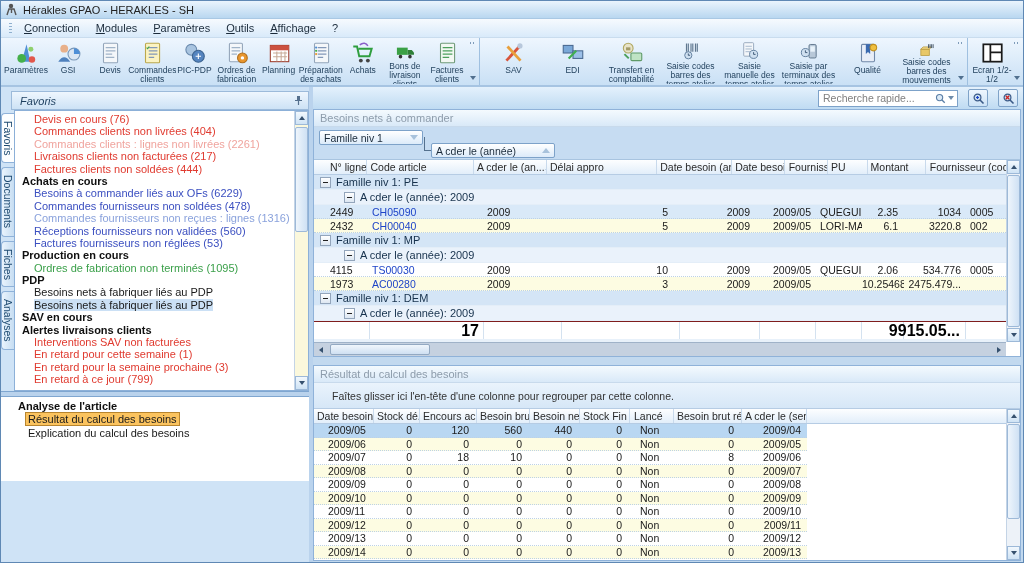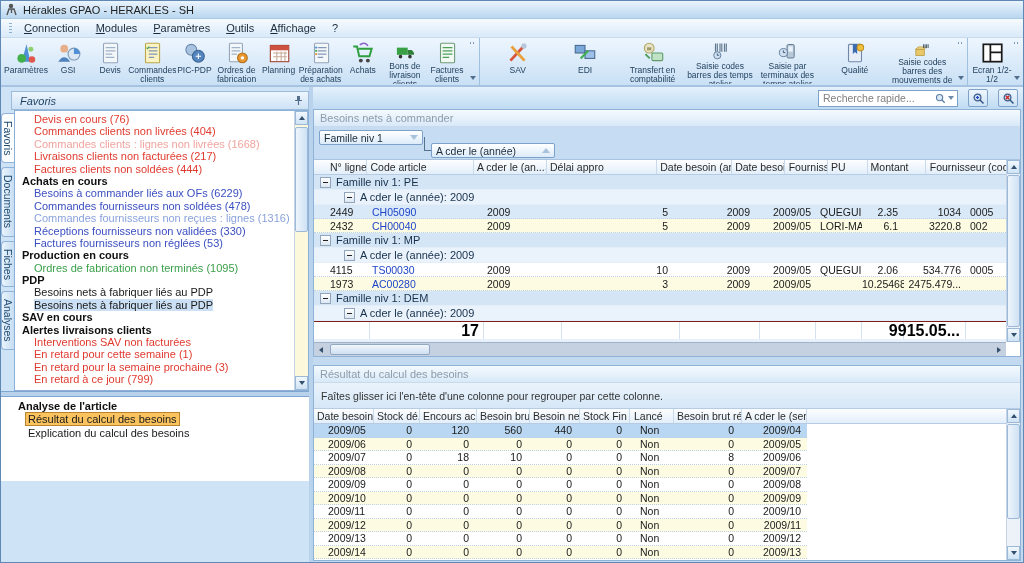--- a/index.html
+++ b/index.html
@@ -73,21 +73,21 @@
 .brow{height:13.5px;width:493px}
 .ysel{background:#d9e9f8 !important}
 .bsel{background:#b9d7f2 !important}
 .yel{background:#fdfce2}
 .cell{overflow:hidden;white-space:nowrap;flex:0 0 auto}
 .trow>.tc2{color:#1f45c8}
 .tc1{width:56px;padding-left:16px}.tc2{width:114px;padding-left:2px}.tc3{width:78px;padding-left:3px}.tc4{width:118px;text-align:right;padding-right:12px}.tc5{width:80px;text-align:right;padding-right:10px}.tc6{width:56px;text-align:right;padding-right:5px}.tc7{width:46px;padding-left:4px}.tc8{width:42px;text-align:right;padding-right:6px}.tc9{width:62px;text-align:right;padding-right:5px}.tc10{flex:1 1 auto;padding-left:4px}
 .sumrow{height:18px;display:flex;background:#fff;border-top:1px solid #7f1d1d;font-weight:bold;font-size:16px}
 .sumrow>div{border-right:1px solid #d4e2f0;height:100%;display:flex;align-items:center;justify-content:flex-end}
 .bc1{width:60px;padding-left:14px}.bc2{width:46px;text-align:right;padding-right:8px}.bc3{width:57px;text-align:right;padding-right:8px}.bc4{width:53px;text-align:right;padding-right:8px}.bc5{width:50px;text-align:right;padding-right:8px}.bc6{width:50px;text-align:right;padding-right:8px}.bc7{width:44px;padding-left:10px}.bc8{width:68px;text-align:right;padding-right:8px}.bc9{width:65px;text-align:right;padding-right:6px}
-.hintbar{position:absolute;top:17px;left:0;right:0;height:26px;background:linear-gradient(#eaf3fc,#d6e7f7);border-bottom:1px solid #b6cce4;display:flex;align-items:center;padding-left:7px;color:#333;font-size:10.5px}
+.hintbar{position:absolute;top:17px;left:0;right:0;height:26px;background:linear-gradient(#eaf3fc,#d6e7f7);border-bottom:1px solid #b6cce4;display:flex;align-items:center;padding-left:18px;color:#333;font-size:10.5px}
 .bp-body{position:absolute;top:58px;left:0;right:14px;bottom:0;background:#fff;overflow:hidden}
 
 .vscroll{position:absolute;right:0;width:14px;background:#edf2f8;border-left:1px solid #c4d4e6}
 .top-panel .vscroll{top:50px;bottom:14px}
 .bottom-panel .vscroll{top:43px;bottom:0}
 .vs-btn{position:absolute;left:0;right:0;height:14px;background:linear-gradient(#f2f8fd,#cfe3f5);border:1px solid #9db9d8;display:flex;align-items:center;justify-content:center}
 .vs-btn.up{top:0}.vs-btn.down{bottom:0}
 .arr-up{width:0;height:0;border-left:3px solid transparent;border-right:3px solid transparent;border-bottom:4px solid #35506e}
 .arr-dn{width:0;height:0;border-left:3px solid transparent;border-right:3px solid transparent;border-top:4px solid #35506e}
 .arr-l{width:0;height:0;border-top:3px solid transparent;border-bottom:3px solid transparent;border-right:4px solid #35506e}
@@ -251,20 +251,29 @@
       <div class="tb-btn">
         <svg width="28" height="26" viewBox="0 0 24 24">
             <path d="M7 4v9 M9 4v9 M12 4v9 M14 4v9 M17 4v9 M19 4v9" stroke="#607890" stroke-width="1.3"></path>
             <circle cx="9" cy="17" r="4" fill="#cfe0f0" stroke="#5a7898"></circle>
             <path d="M9 15 v2 h2" stroke="#35506e" fill="none"></path>
           </svg>
         <span class="tb-label">Saisie codes barres des temps atelier</span>
       </div>
       <div class="tb-btn">
         <svg width="28" height="26" viewBox="0 0 24 24">
+            <rect x="5" y="3" width="11" height="15" rx="1" fill="#f4f7fa" stroke="#93a5ba"></rect>
+            <path d="M7 7h7 M7 10h7 M7 13h5" stroke="#9fb3c8"></path>
+            <circle cx="16" cy="16" r="4.5" fill="#cfe0f0" stroke="#5a7898"></circle>
+            <path d="M16 13.5 v2.5 h2.2" stroke="#35506e" fill="none"></path>
+          </svg>
+        <span class="tb-label">Saisie manuelle des temps atelier</span>
+      </div>
+      <div class="tb-btn">
+        <svg width="28" height="26" viewBox="0 0 24 24">
             <rect x="12" y="5" width="8" height="15" rx="1.5" fill="#b8c8d8" stroke="#5a7288"></rect>
             <rect x="13.5" y="7" width="5" height="6" fill="#e8f2fa"></rect>
             <circle cx="8" cy="14" r="4.5" fill="#cfe0f0" stroke="#5a7898"></circle>
             <path d="M8 11.5 v2.5 h2.2" stroke="#35506e" fill="none"></path>
           </svg>
         <span class="tb-label">Saisie par terminaux des temps atelier</span>
       </div>
       <div class="tb-btn">
         <svg width="28" height="26" viewBox="0 0 24 24">
             <rect x="6" y="4" width="12" height="16" rx="1" fill="#e8eef8" stroke="#7088a8"></rect>
@@ -313,28 +322,28 @@
     <div class="side-tabs">
       <div class="vtab active">Favoris</div>
       <div class="vtab">Documents</div>
       <div class="vtab">Fiches</div>
       <div class="vtab">Analyses</div>
     </div>
     <div class="fav-list-box">
       <div class="fav-list">
         <div class="fav-item fi-link"><span class="red">Devis en cours (76)</span></div>
         <div class="fav-item fi-link"><span class="red">Commandes clients non livrées (404)</span></div>
-        <div class="fav-item fi-link"><span class="salmon">Commandes clients : lignes non livrées (1668)</span></div>
+        <div class="fav-item fi-link"><span class="salmon">Commandes clients : lignes non livrées (2261)</span></div>
         <div class="fav-item fi-link"><span class="red">Livraisons clients non facturées (217)</span></div>
         <div class="fav-item fi-link"><span class="red">Factures clients non soldées (444)</span></div>
         <div class="fav-item fi-header"><span>Achats en cours</span></div>
         <div class="fav-item fi-link"><span class="blue">Besoins à commander liés aux OFs (6229)</span></div>
         <div class="fav-item fi-link"><span class="blue">Commandes fournisseurs non soldées (478)</span></div>
         <div class="fav-item fi-link"><span class="lightblue">Commandes fournisseurs non reçues : lignes (1316)</span></div>
-        <div class="fav-item fi-link"><span class="blue">Réceptions fournisseurs non validées (330)</span></div>
+        <div class="fav-item fi-link"><span class="blue">Réceptions fournisseurs non validées (560)</span></div>
         <div class="fav-item fi-link"><span class="blue">Factures fournisseurs non réglées (53)</span></div>
         <div class="fav-item fi-header"><span>Production en cours</span></div>
         <div class="fav-item fi-link"><span class="green">Ordres de fabrication non terminés (1095)</span></div>
         <div class="fav-item fi-header"><span>PDP</span></div>
         <div class="fav-item fi-link"><span class="plain">Besoins nets à fabriquer liés au PDP</span></div>
         <div class="fav-item fi-link selected"><span class="plain">Besoins nets à fabriquer liés au PDP</span></div>
         <div class="fav-item fi-header"><span>SAV en cours</span></div>
         <div class="fav-item fi-header"><span>Alertes livraisons clients</span></div>
         <div class="fav-item fi-link"><span class="red">Interventions SAV non facturées</span></div>
         <div class="fav-item fi-link"><span class="red">En retard pour cette semaine (1)</span></div>

